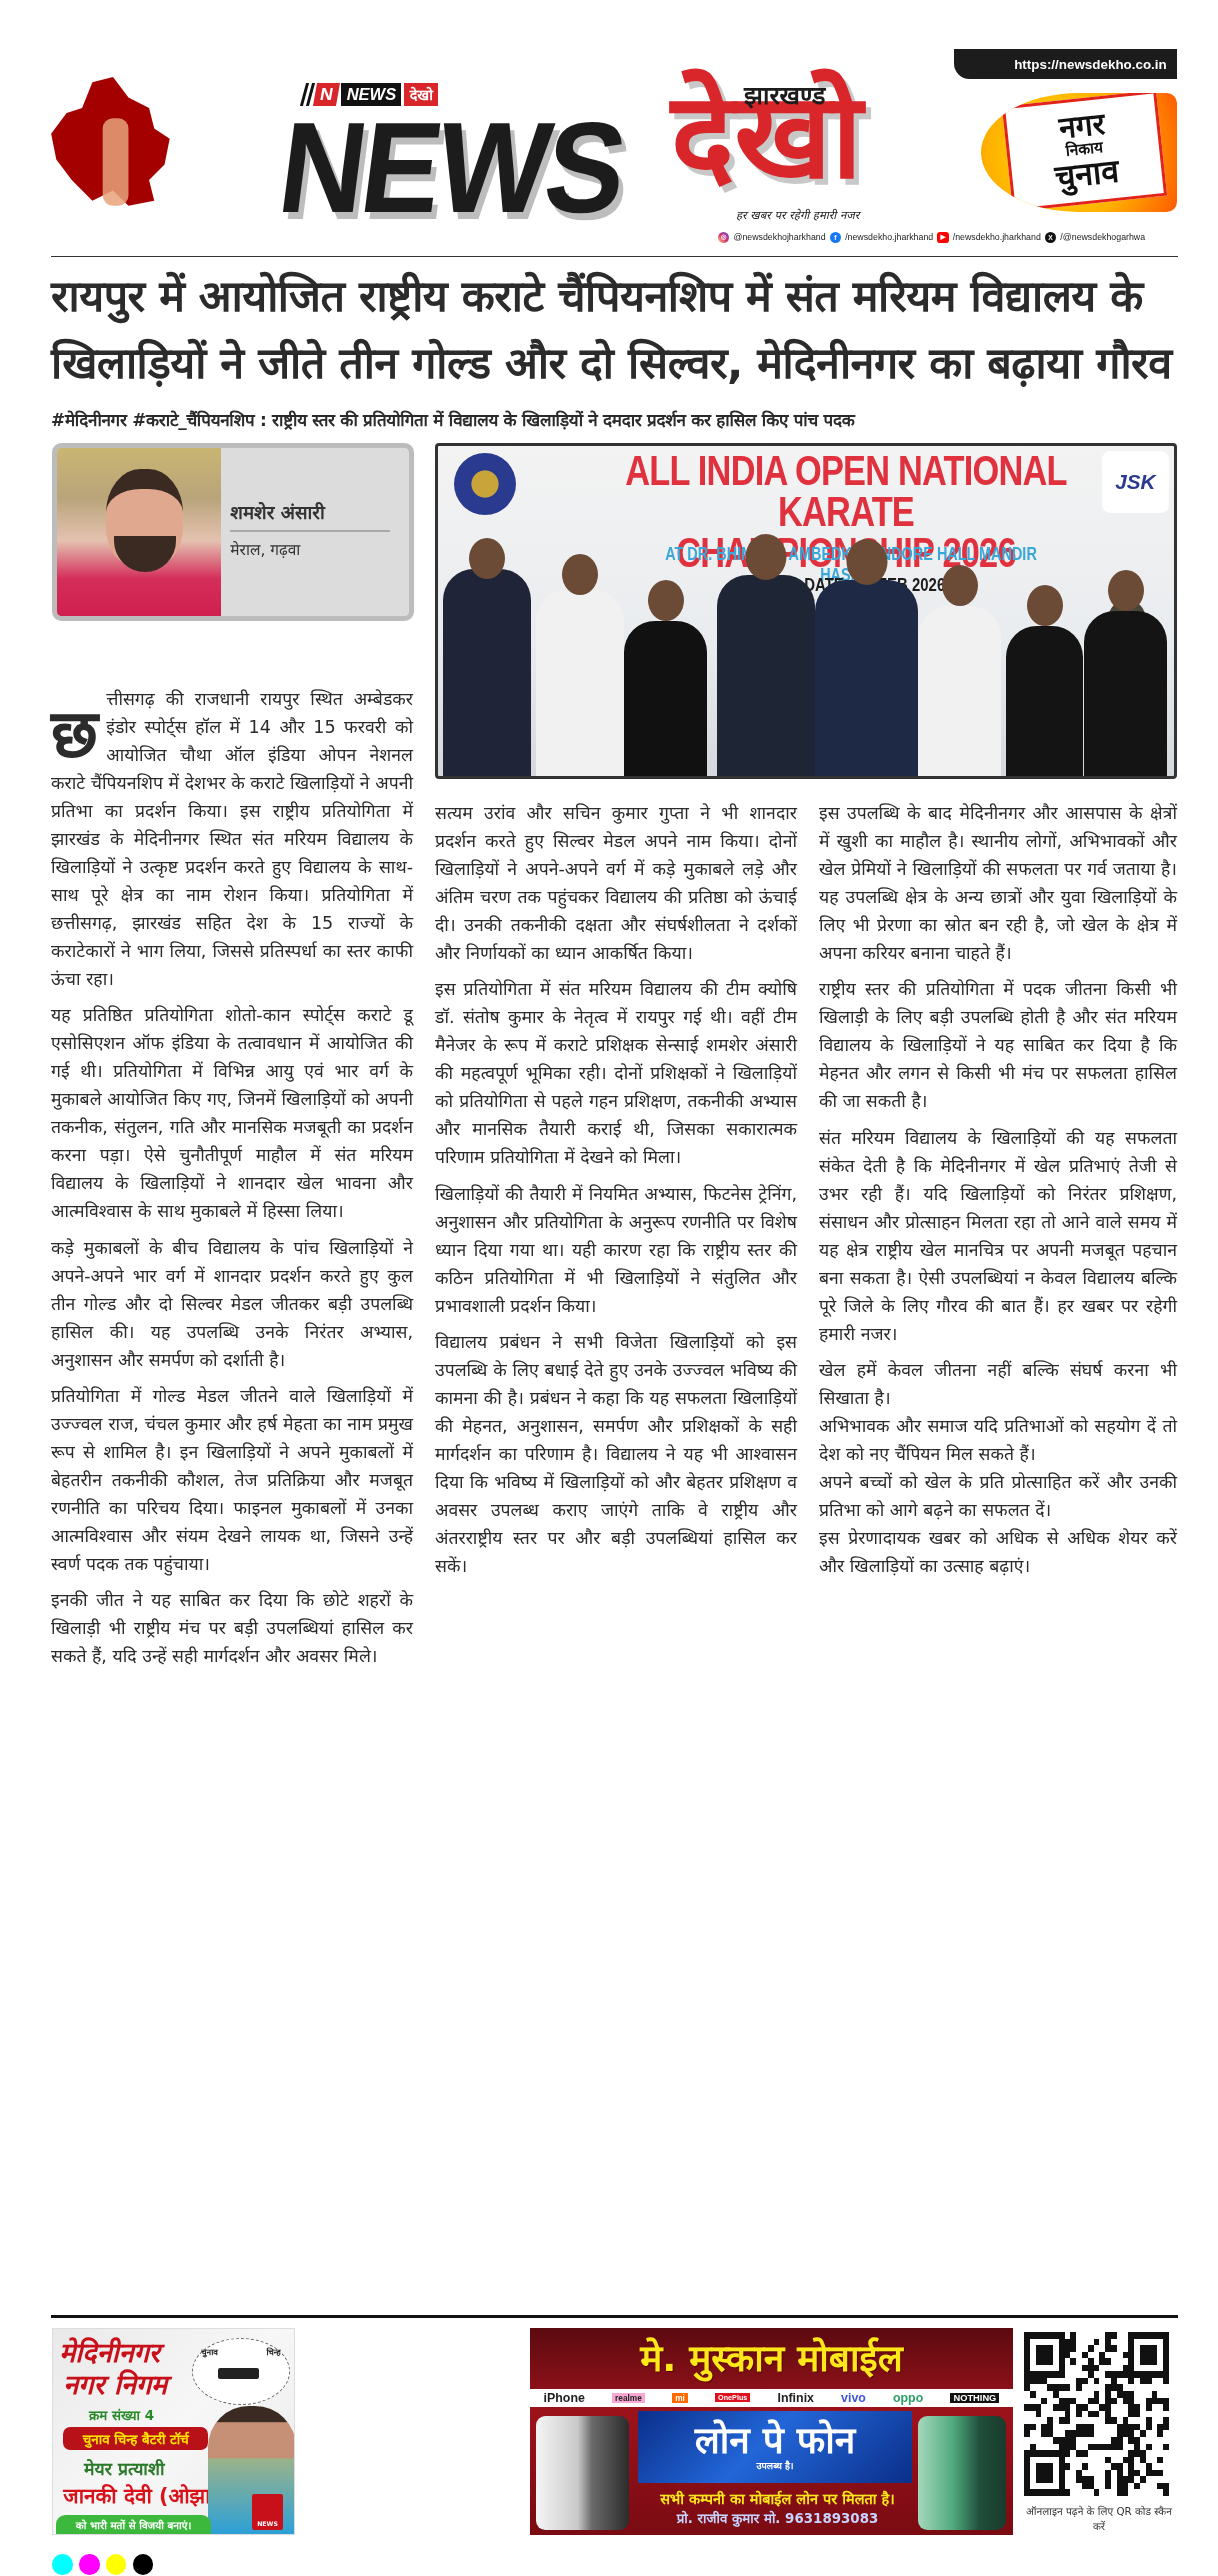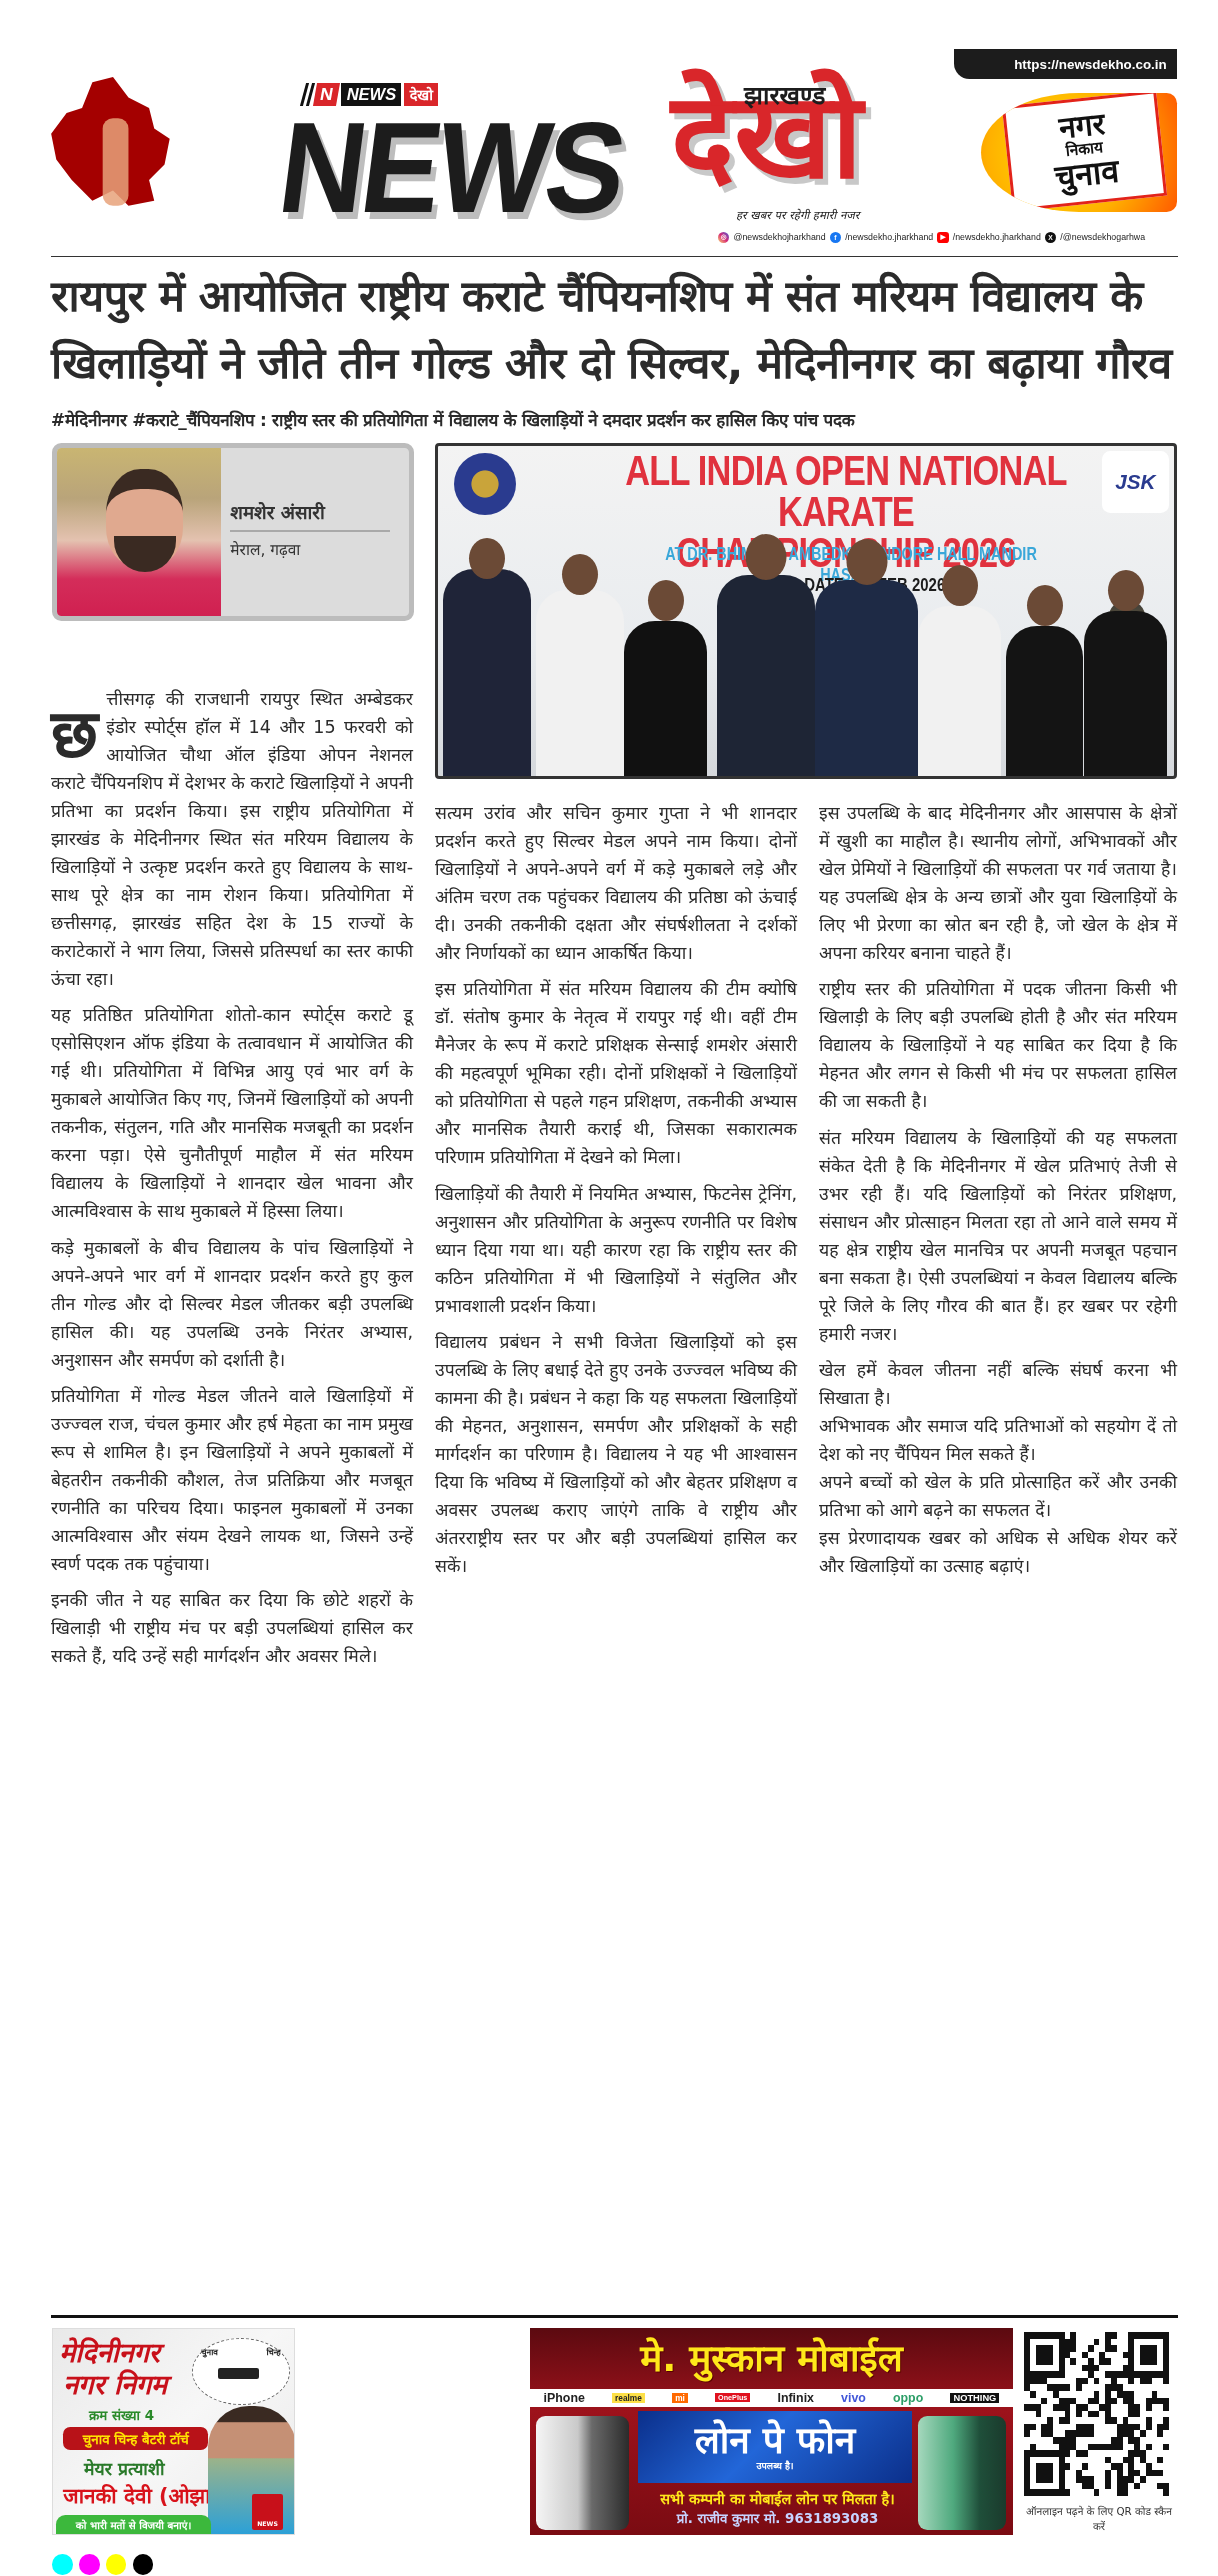--- a/index.html
+++ b/index.html
@@ -249,21 +249,21 @@
   }
   .ad-mobile .shop {
     position:absolute; left: 0; top: 3.1px; width: 100%; text-align:center;
     font-size: 37px; font-weight: 900; color: #ffe81a; text-shadow: 1px 1px 0 #5a0000;
   }
   .ad-mobile .brands {
     position:absolute; left: 0; top: 61px; width: 100%; height: 17.6px; background:#fff;
     display:flex; align-items:center; justify-content:space-around; font-family: "Liberation Sans", sans-serif;
     font-size: 12.4px; font-weight: 700; color: #222;
   }
-  .ad-mobile .brands span.b-realme { background:#fde047; padding:0 3.1px; font-size:8.3px; }
+  .ad-mobile .brands span.b-realme { background:#f9a8d4; padding:0 3.1px; font-size:8.3px; }
   .ad-mobile .brands span.b-mi { background:#ff6900; color:#fff; padding:0 3.1px; font-size:8.3px; }
   .ad-mobile .brands span.b-oneplus { background:#e0111f; color:#fff; padding:0 3.1px; font-size:7.2px; }
   .ad-mobile .brands span.b-vivo { color:#4156d8; }
   .ad-mobile .brands span.b-oppo { color:#2d9f68; }
   .ad-mobile .brands span.b-nothing { background:#111; color:#fff; padding:0 3.1px; font-size:9.3px; }
   .ad-mobile .phone-l {
     position:absolute; left: 6.2px; top: 88px; width: 93px; height: 114px; border-radius: 9.3px;
     background: linear-gradient(90deg,#f5f5f5 0%, #c9c9c9 45%, #6a6a6a 60%, #2b2b2b 100%);
   }
   .ad-mobile .phone-r {

